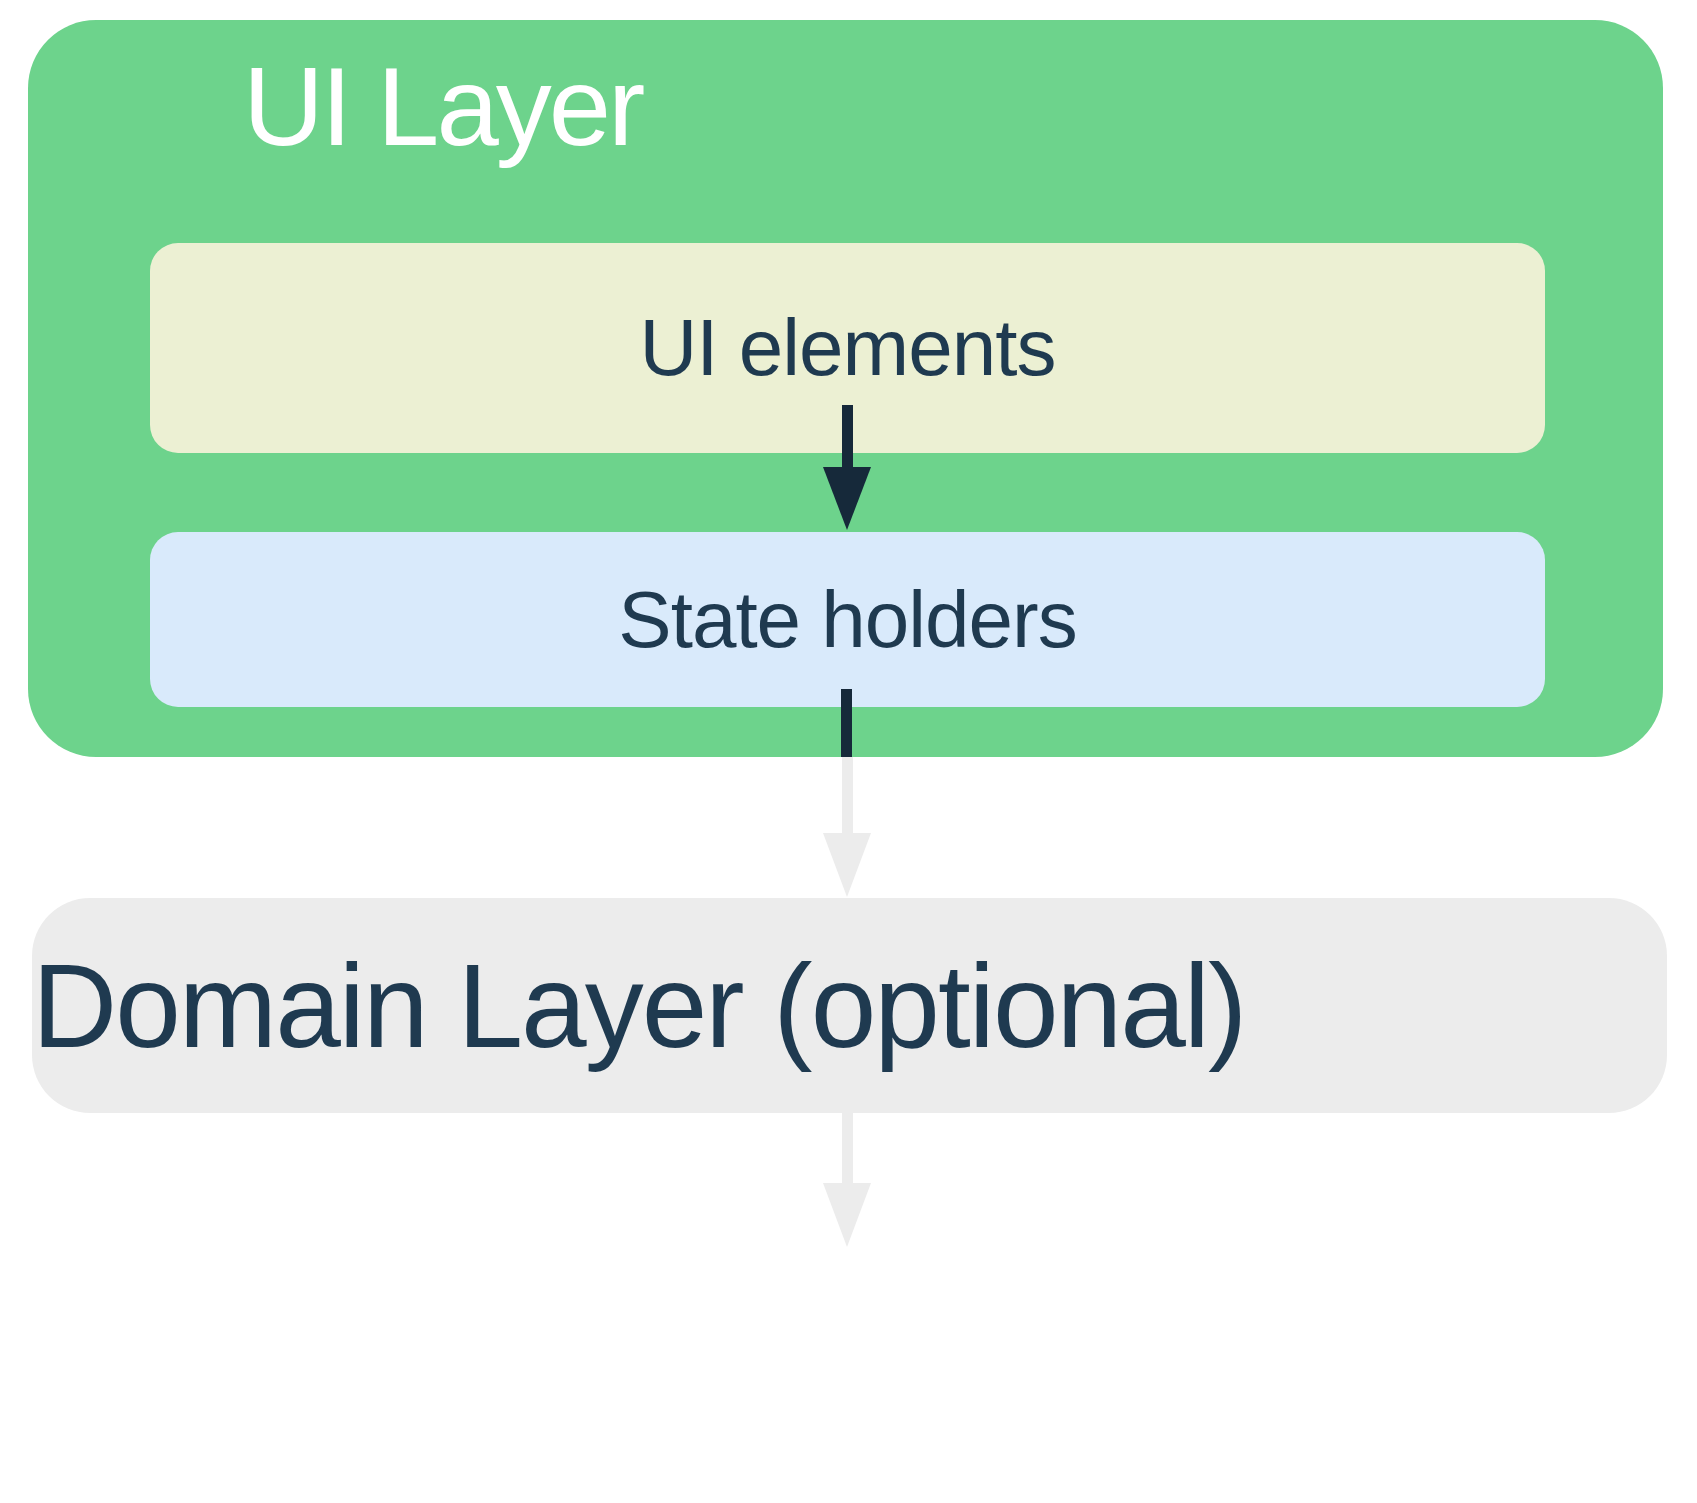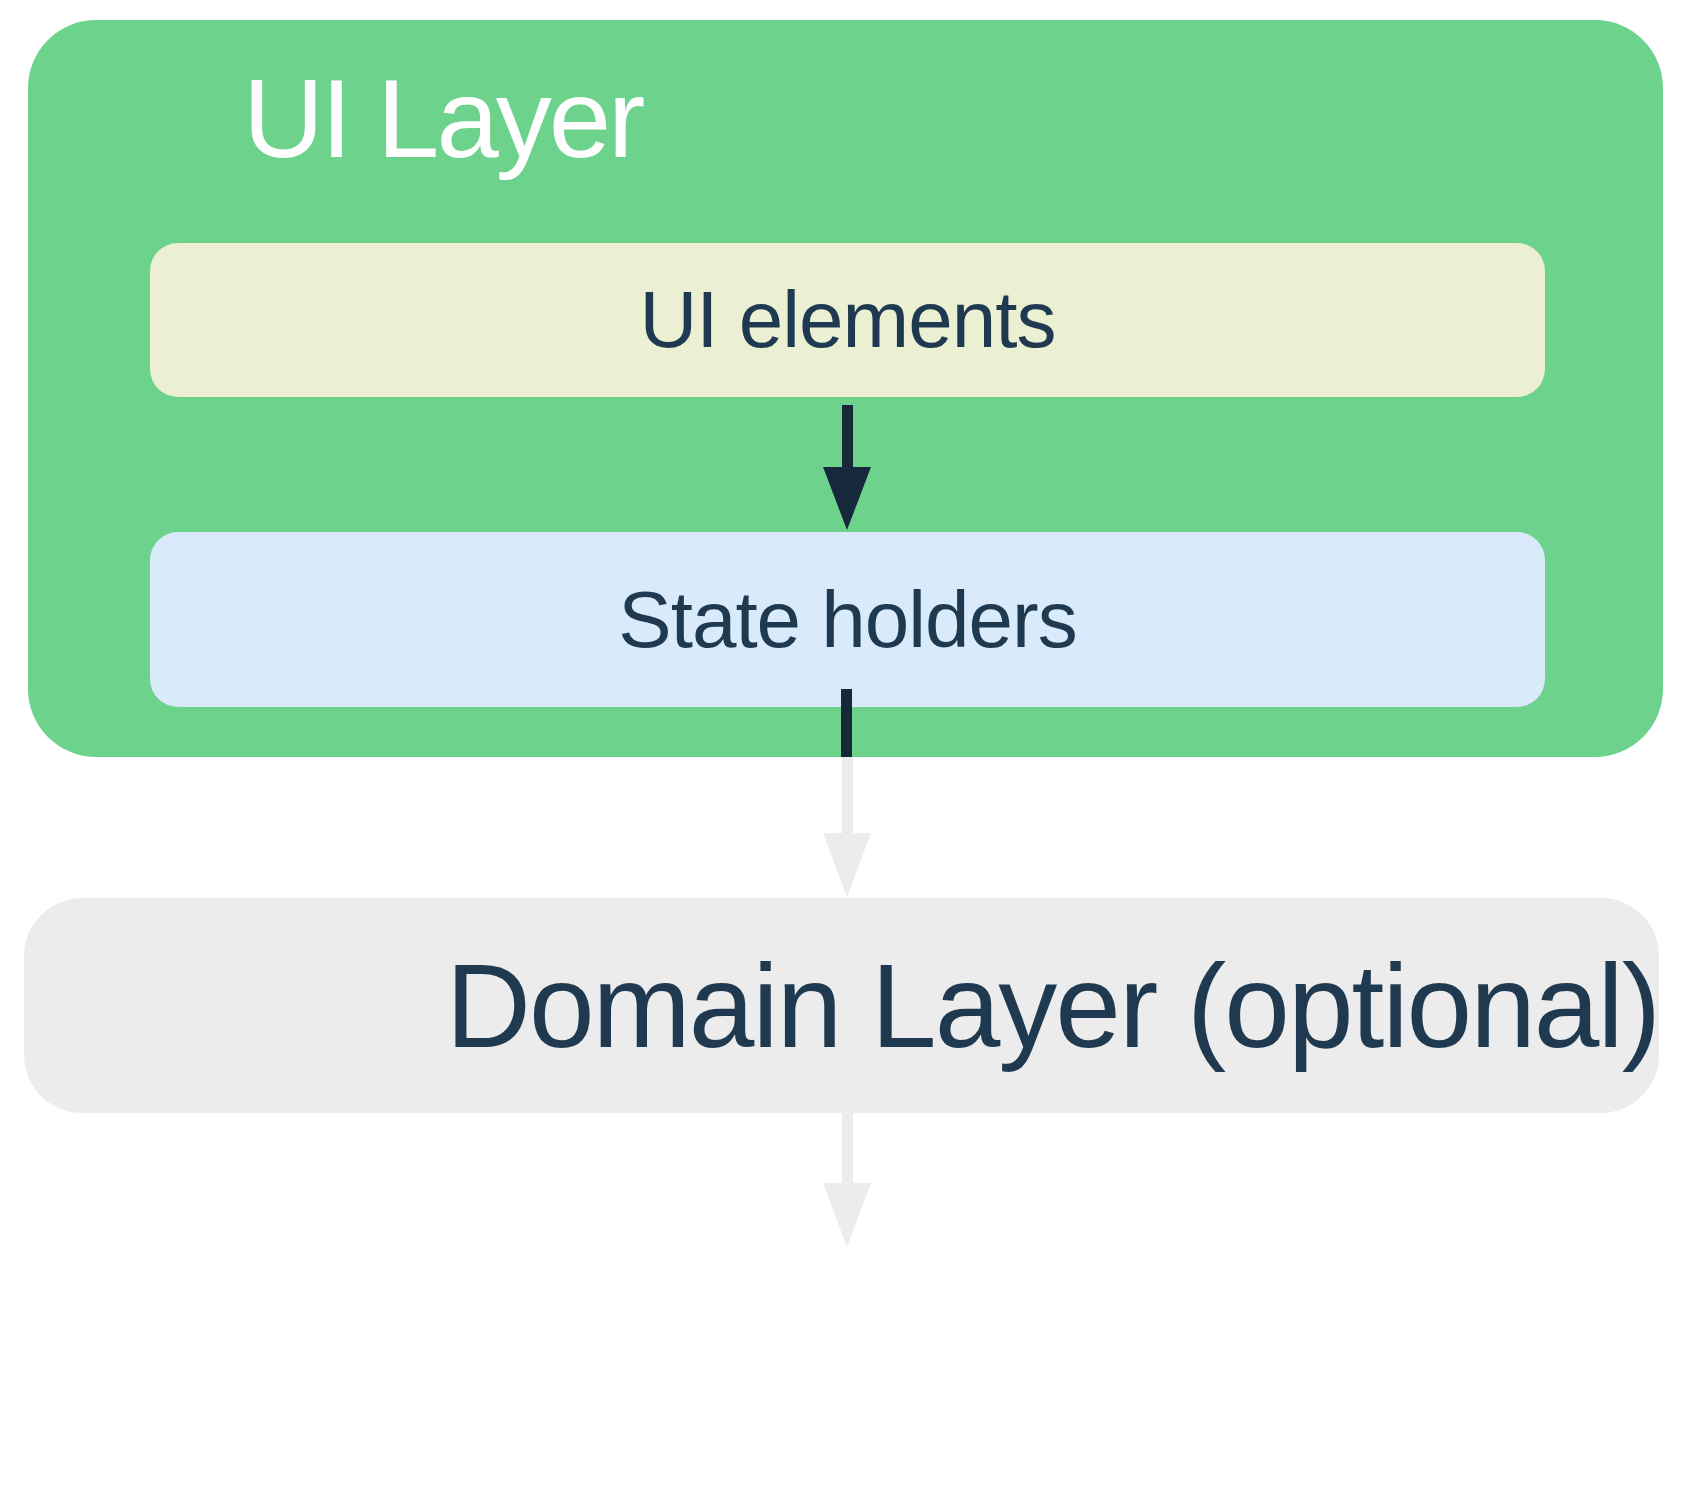--- a/index.html
+++ b/index.html
@@ -14,31 +14,31 @@
     background:var(--background);
     font-family:"Liberation Sans", sans-serif;
     overflow:hidden;
   }
   
   .ui-layer{
     position:absolute; left:28px; top:20px; width:1635px; height:737px;
     background:var(--green); border-radius:68px;
   }
   .ui-layer-title{
-    position:absolute; left:215px; top:32px;
+    position:absolute; left:215px; top:20px;
     font-size:112px; font-weight:400; letter-spacing:-3px;
     color:var(--title_text); line-height:1.2; white-space:nowrap;
   }
   .inner-box{
     position:absolute; left:122px; width:1395px;
     display:flex; align-items:center; justify-content:center;
     border-radius:28px;
     font-size:80px; color:var(--navy); white-space:nowrap; letter-spacing:-1px;
   }
-  .inner-box.cream{ top:223px; height:154px; background:var(--cream); }
+  .inner-box.cream{ top:223px; height:210px; background:var(--cream); }
   .inner-box.blue { top:512px; height:175px; background:var(--blue); }
   
   .arrow{
     position:absolute; width:48px;
     display:flex; flex-direction:column; align-items:center;
   }
   .arrow-line{ width:11px; }
   .arrow-line.dark { background:var(--arrow_dark); }
   .arrow-line.light{ background:var(--arrow_light); }
   .arrow-head{ width:0; height:0; border-left:24px solid transparent; border-right:24px solid transparent; }
@@ -49,23 +49,23 @@
   .seg-dark{
     position:absolute; left:813px; top:669px; width:11px; height:68px;
     background:var(--arrow_dark);
   }
   .arrow-2{ left:823px; top:757px; }          
   .arrow-2 .arrow-line{ height:76px; }
   .arrow-3{ left:823px; top:1113px; }
   .arrow-3 .arrow-line{ height:70px; }
   
   .outer-gray{
-    position:absolute; left:24px; width:1635px;
+    position:absolute; left:32px; width:1635px;
     background:var(--gray); border-radius:58px;
-    display:flex; align-items:center; justify-content:flex-end;
+    display:flex; align-items:center; justify-content:flex-start;
     font-size:118px; color:var(--navy); letter-spacing:-2px; white-space:nowrap;
   }
   .outer-gray.domain{ top:898px;  height:215px; }
   .outer-gray.data  { top:1246px; height:222px; }
 </style>
 </head>
 <body>
 
 <div class="canvas">
 

